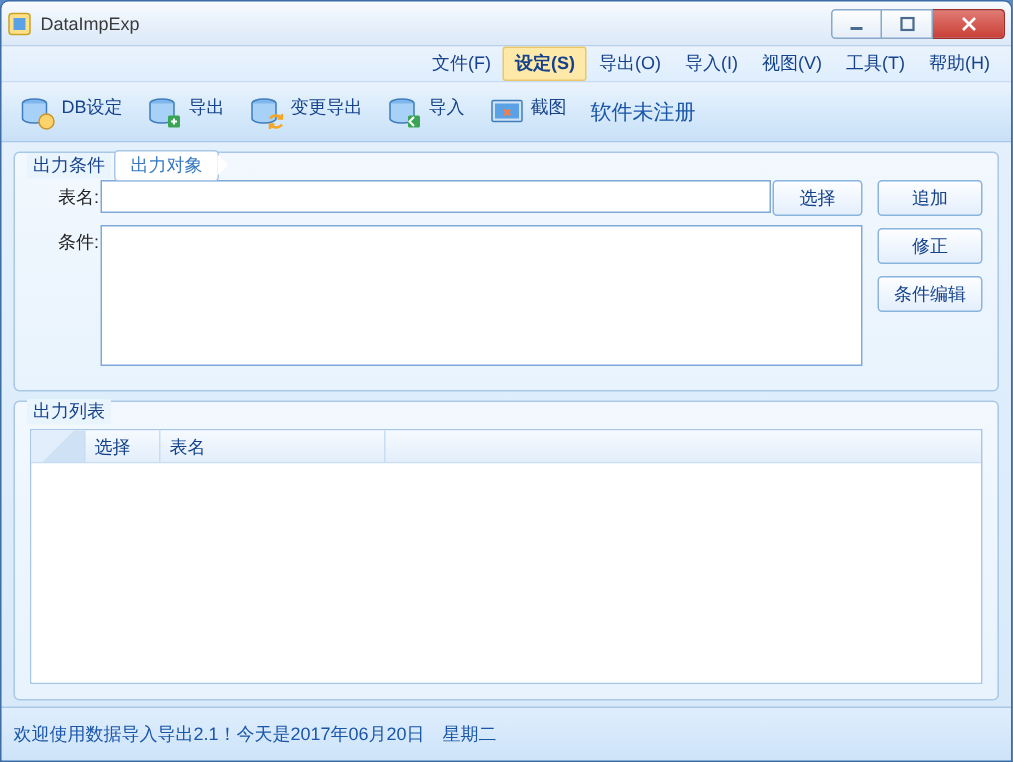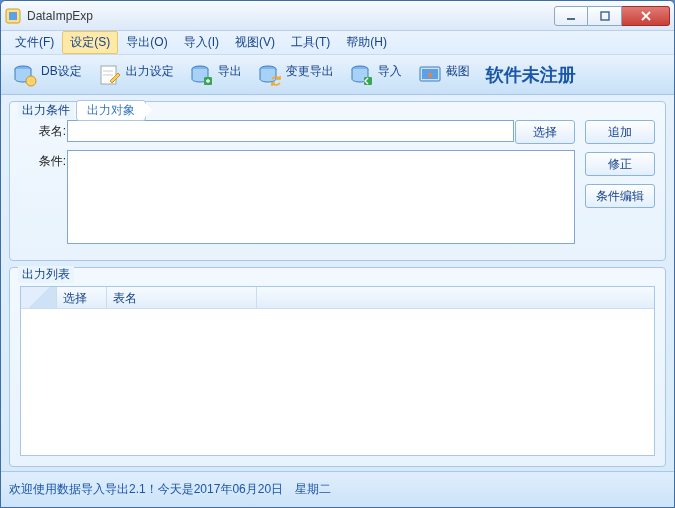--- a/index.html
+++ b/index.html
@@ -51,39 +51,40 @@
   color:#fff; border-color:#a02e28;
   width: 48px;
   border-radius:0 3px 3px 0;
 }
 .menubar {
   height: 24px;
   background: linear-gradient(to bottom,#eaf3fd,#dfeefd);
   display:flex; align-items:center;
   padding: 0 6px;
   border-bottom:1px solid #c7dbf1;
+  justify-content:flex-end;
 }
 .menuitem { padding: 3px 8px; color:#15428b; cursor:default; }
-.menuitem.active { background:#ffe9a8; border:1px solid #e9c76a; padding:2px 7px; border-radius:2px;}
+.menuitem.active { background:#ffe9a8; border:1px solid #e9c76a; padding:2px 7px; border-radius:2px;font-weight:bold;}
 .toolbar {
   height: 40px;
   background: linear-gradient(to bottom,#eaf3fd 0,#d7eafb 50%,#c8e0f7 100%);
   display:flex; align-items:center;
   padding:0 6px;
   gap:4px;
   border-bottom:1px solid #a9c7e6;
 }
 .tbtn {
   display:flex; align-items:flex-start; gap:4px;
   padding: 3px 6px;
   color:#15428b;
   cursor:default;
 }
 .tbtn .ticon { width:24px; height:24px; display:flex; align-items:center; justify-content:center; }
-.unreg { color:#1a56a8; font-size:18px; font-weight:700; margin-left:6px; }
+.unreg { color:#1a56a8; font-size:14px; font-weight:400; margin-left:6px; }
 .content {
   flex:1;
   padding:6px 8px 4px 8px;
   display:flex;
   flex-direction:column;
   gap:6px;
   background: linear-gradient(to bottom,#e4f0fc,#d8eafa);
   overflow:hidden;
 }
 .groupbox {
@@ -223,31 +224,20 @@
   <div class="toolbar">
     <div class="tbtn">
       <span class="ticon">
           <svg width="24" height="24">
             <ellipse cx="10" cy="6" rx="8" ry="3" fill="#7fb6ee" stroke="#3f7dbb"></ellipse>
             <path d="M2 6v10c0 1.7 3.6 3 8 3s8-1.3 8-3V6" fill="#a7d1f6" stroke="#3f7dbb"></path>
             <circle cx="18" cy="18" r="5" fill="#ffd36b" stroke="#c9952a"></circle>
           </svg>
         </span>
       <span>DB设定</span>
-    </div>
-    <div class="tbtn">
-      <span class="ticon">
-          <svg width="24" height="24">
-            <rect x="3" y="3" width="15" height="18" fill="#fff" stroke="#9aa"></rect>
-            <line x1="5" y1="8" x2="15" y2="8" stroke="#ccc"></line>
-            <line x1="5" y1="12" x2="15" y2="12" stroke="#ccc"></line>
-            <path d="M14 20 L22 12 L20 10 L12 18 Z" fill="#ffcf5a" stroke="#c9952a"></path>
-          </svg>
-        </span>
-      <span>出力设定</span>
     </div>
     <div class="tbtn">
       <span class="ticon">
           <svg width="24" height="24">
             <ellipse cx="10" cy="6" rx="8" ry="3" fill="#7fb6ee" stroke="#3f7dbb"></ellipse>
             <path d="M2 6v10c0 1.7 3.6 3 8 3s8-1.3 8-3V6" fill="#a7d1f6" stroke="#3f7dbb"></path>
             <rect x="14" y="14" width="8" height="8" fill="#3aa655" rx="1"></rect>
             <path d="M16 18h4M18 16v4" stroke="#fff" stroke-width="1.4"></path>
           </svg>
         </span>

